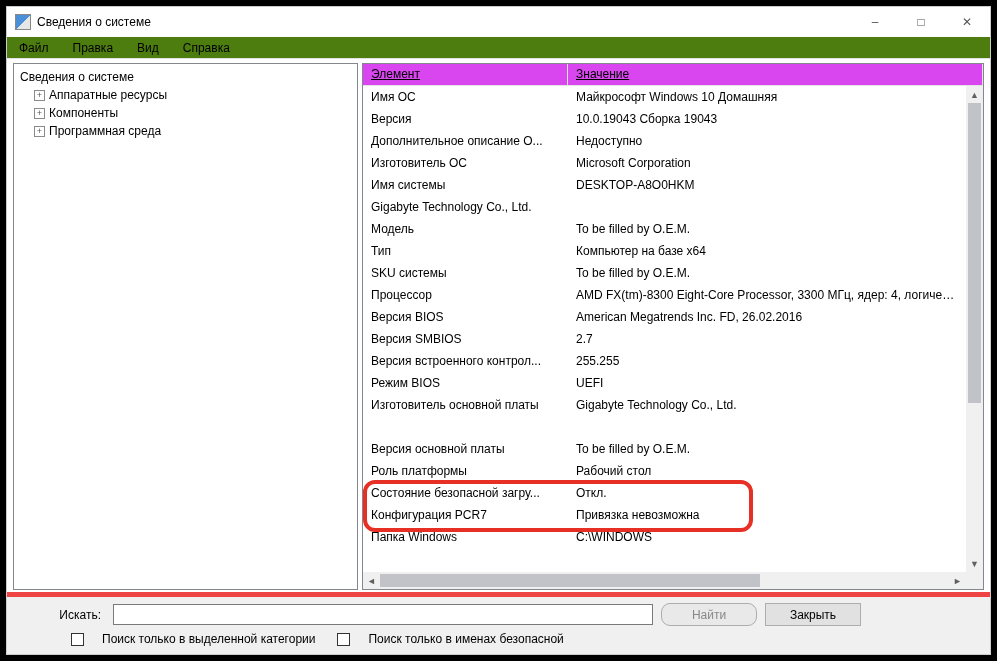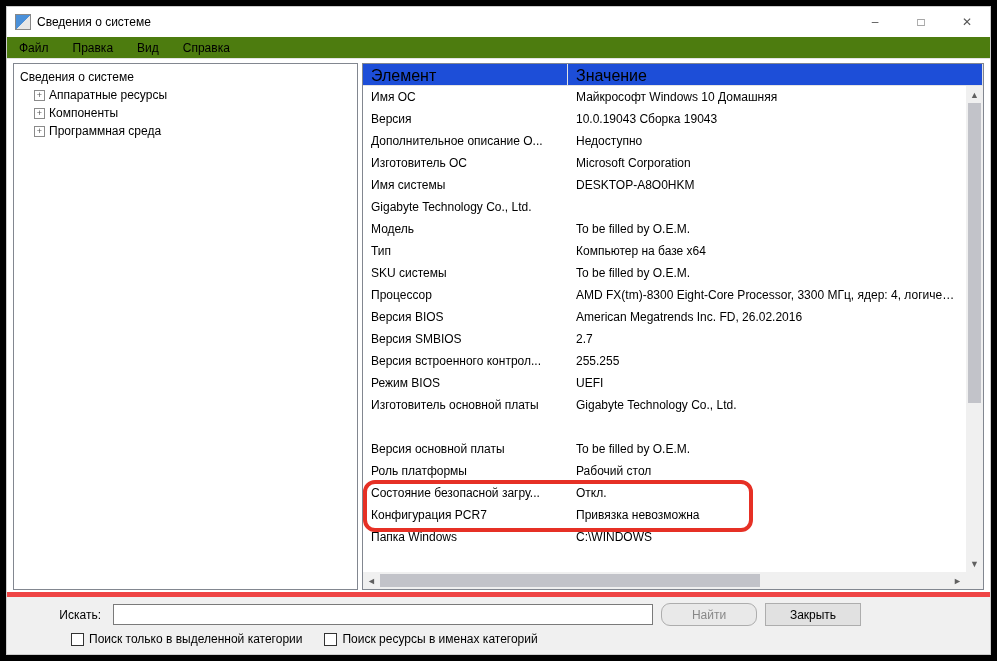--- a/index.html
+++ b/index.html
@@ -92,22 +92,23 @@
     line-height: 9px;
     text-align: center;
     background: #fff;
   }
   .tree-label { white-space: nowrap; }
 
   .details-header {
     display: flex;
     height: 22px;
     border-bottom: 1px solid #e3e3e3;
-    background: #1d4ed8;
-    font-size: 16px;
+    background: #d946ef;
+    font-size: 12px;
+    text-decoration: underline;
   }
   .col-h {
     padding: 3px 8px;
     border-right: 1px solid #e3e3e3;
     color: #000;
   }
   .col-h.el { width: 205px; }
   .col-h.val { flex: 1; }
 
   .details-body {
@@ -212,21 +213,21 @@
     background: #e1e1e1;
     font: inherit;
     padding: 0 10px;
   }
   .btn:disabled { color: #888; background: #e9e9e9; border-radius: 9px; }
   .search-row2 {
     display: flex;
     gap: 22px;
     padding-left: 56px;
   }
-  .chk-wrap { display: flex; align-items: center; gap: 5px; }
+  .chk-wrap { display: flex; align-items: center; gap: 18px; }
   .chk {
     width: 13px; height: 13px;
     border: 1px solid #333;
     background: #fff;
   }
 </style>
 </head>
 <body>
 
 <div class="outer-frame">
@@ -388,19 +389,19 @@
       <button class="btn" disabled="">Найти</button>
       <button class="btn">Закрыть</button>
     </div>
     <div class="search-row2">
       <label class="chk-wrap">
         <span class="chk"></span>
         <span>Поиск только в выделенной категории</span>
       </label>
       <label class="chk-wrap">
         <span class="chk"></span>
-        <span>Поиск ресурсы в именах категорий</span>
+        <span>Поиск только в именах безопасной</span>
       </label>
     </div>
   </div>
 
 </div>
 </div>
 
 </body></html>

